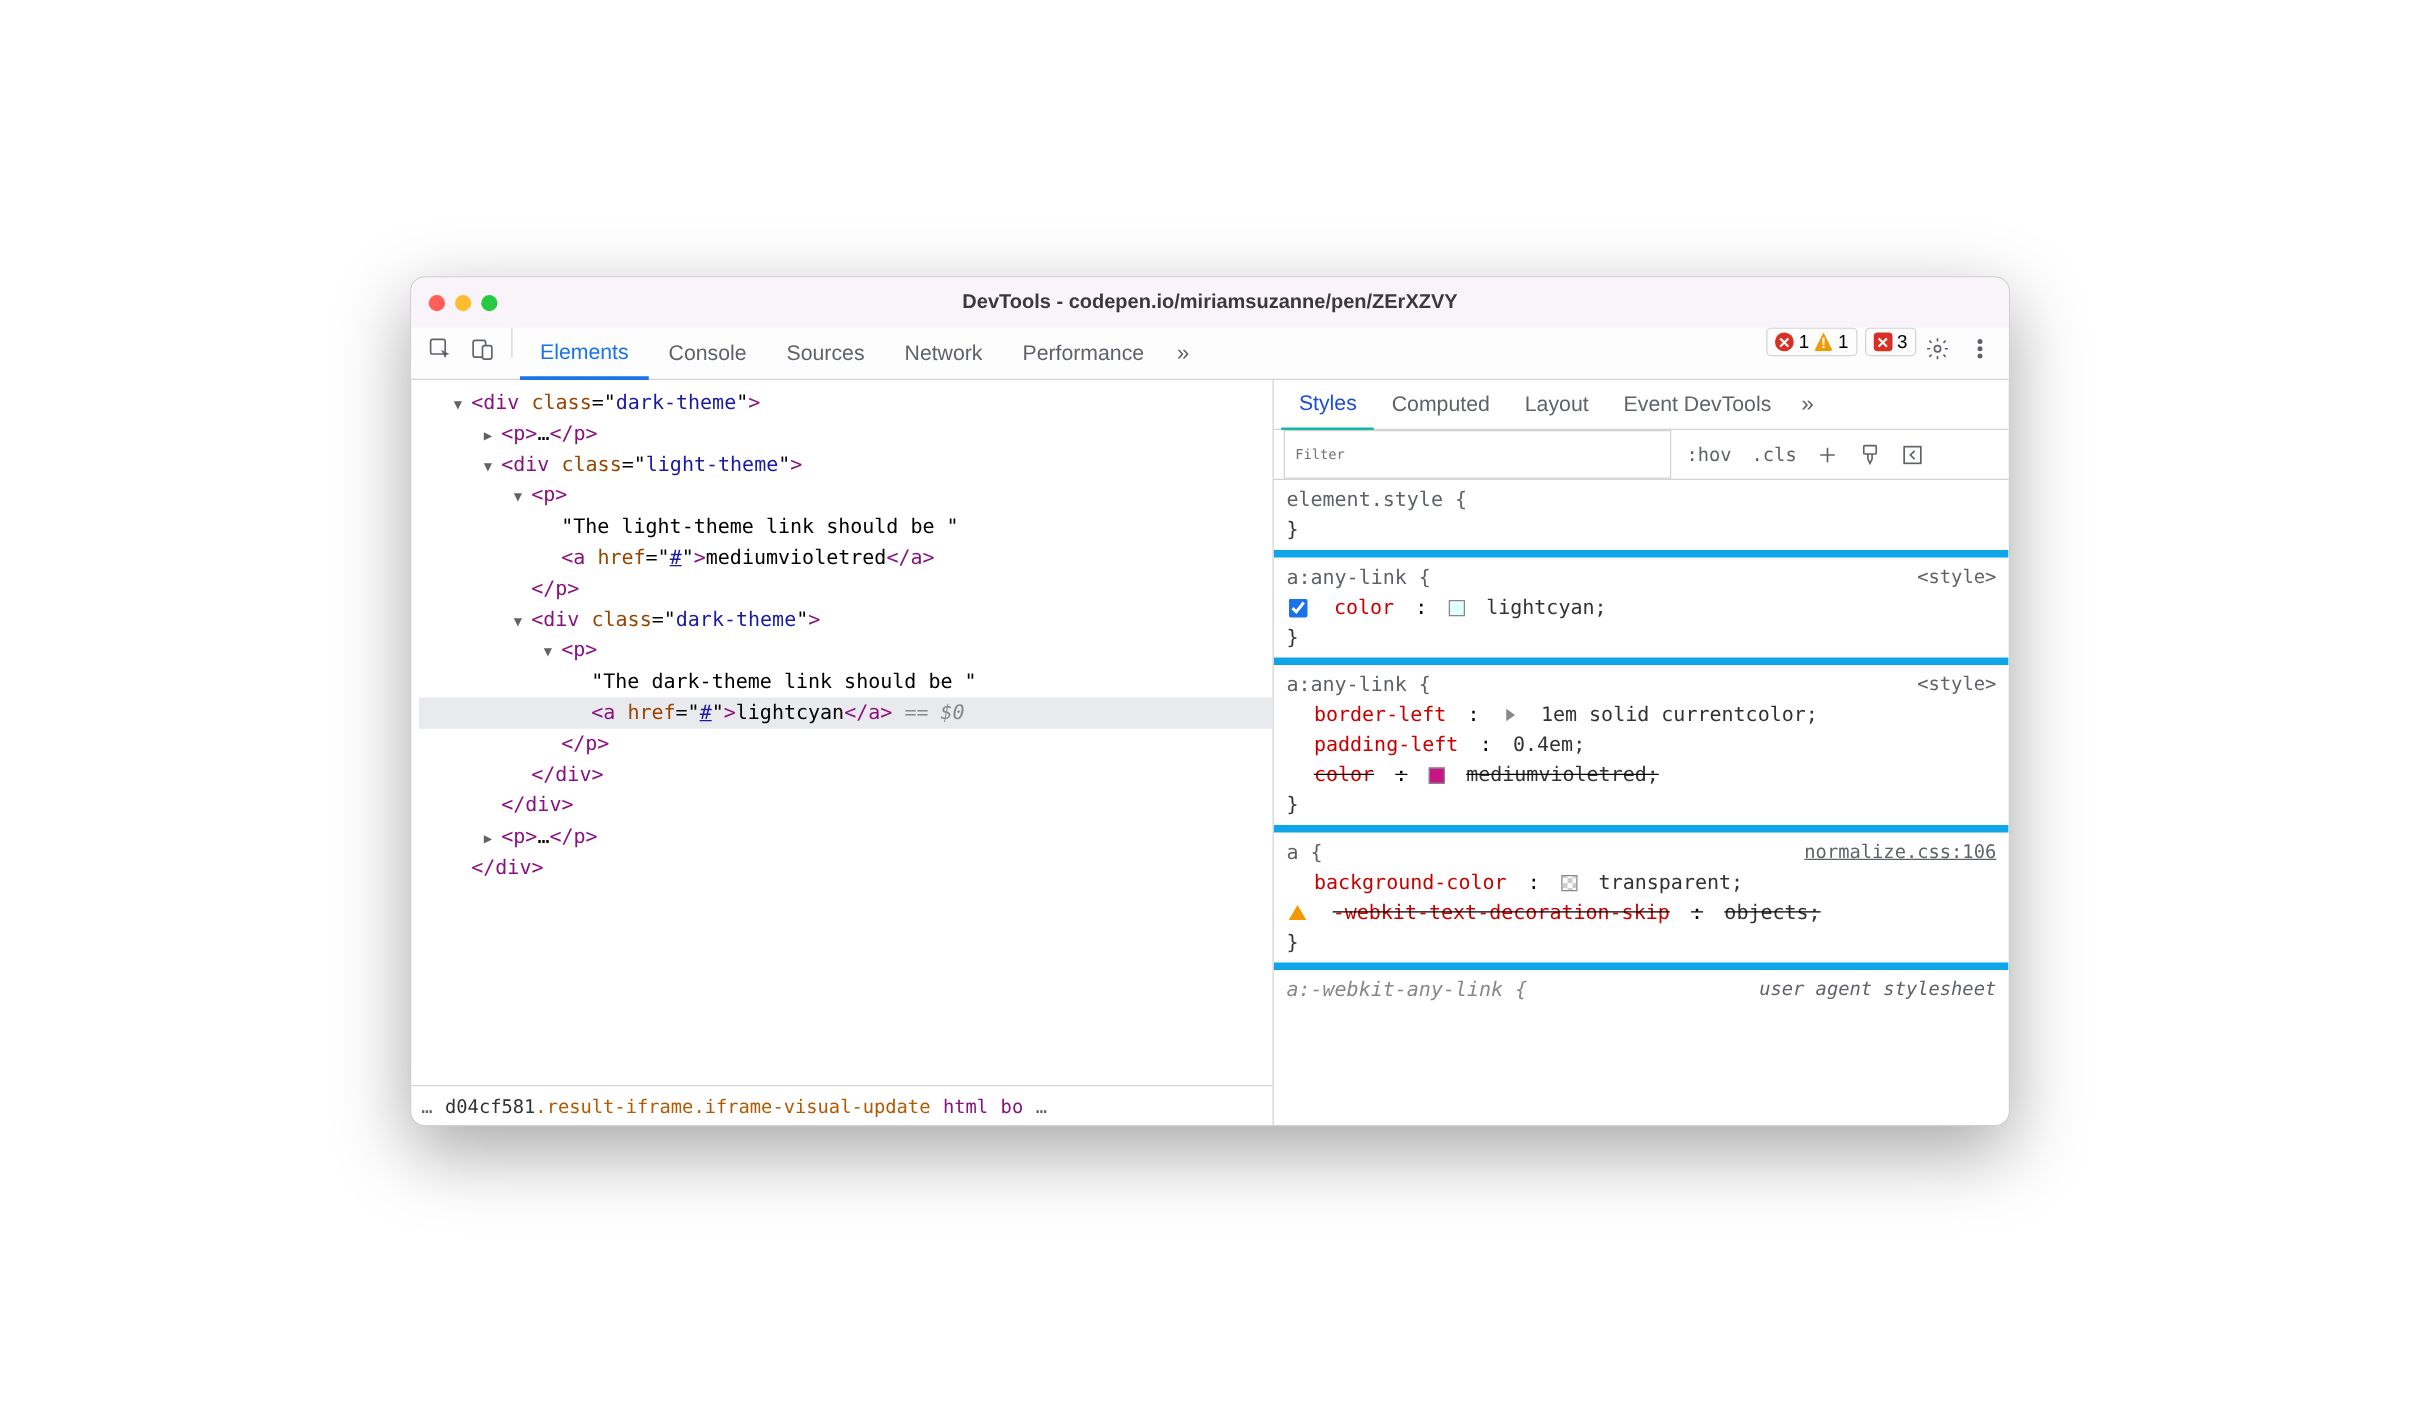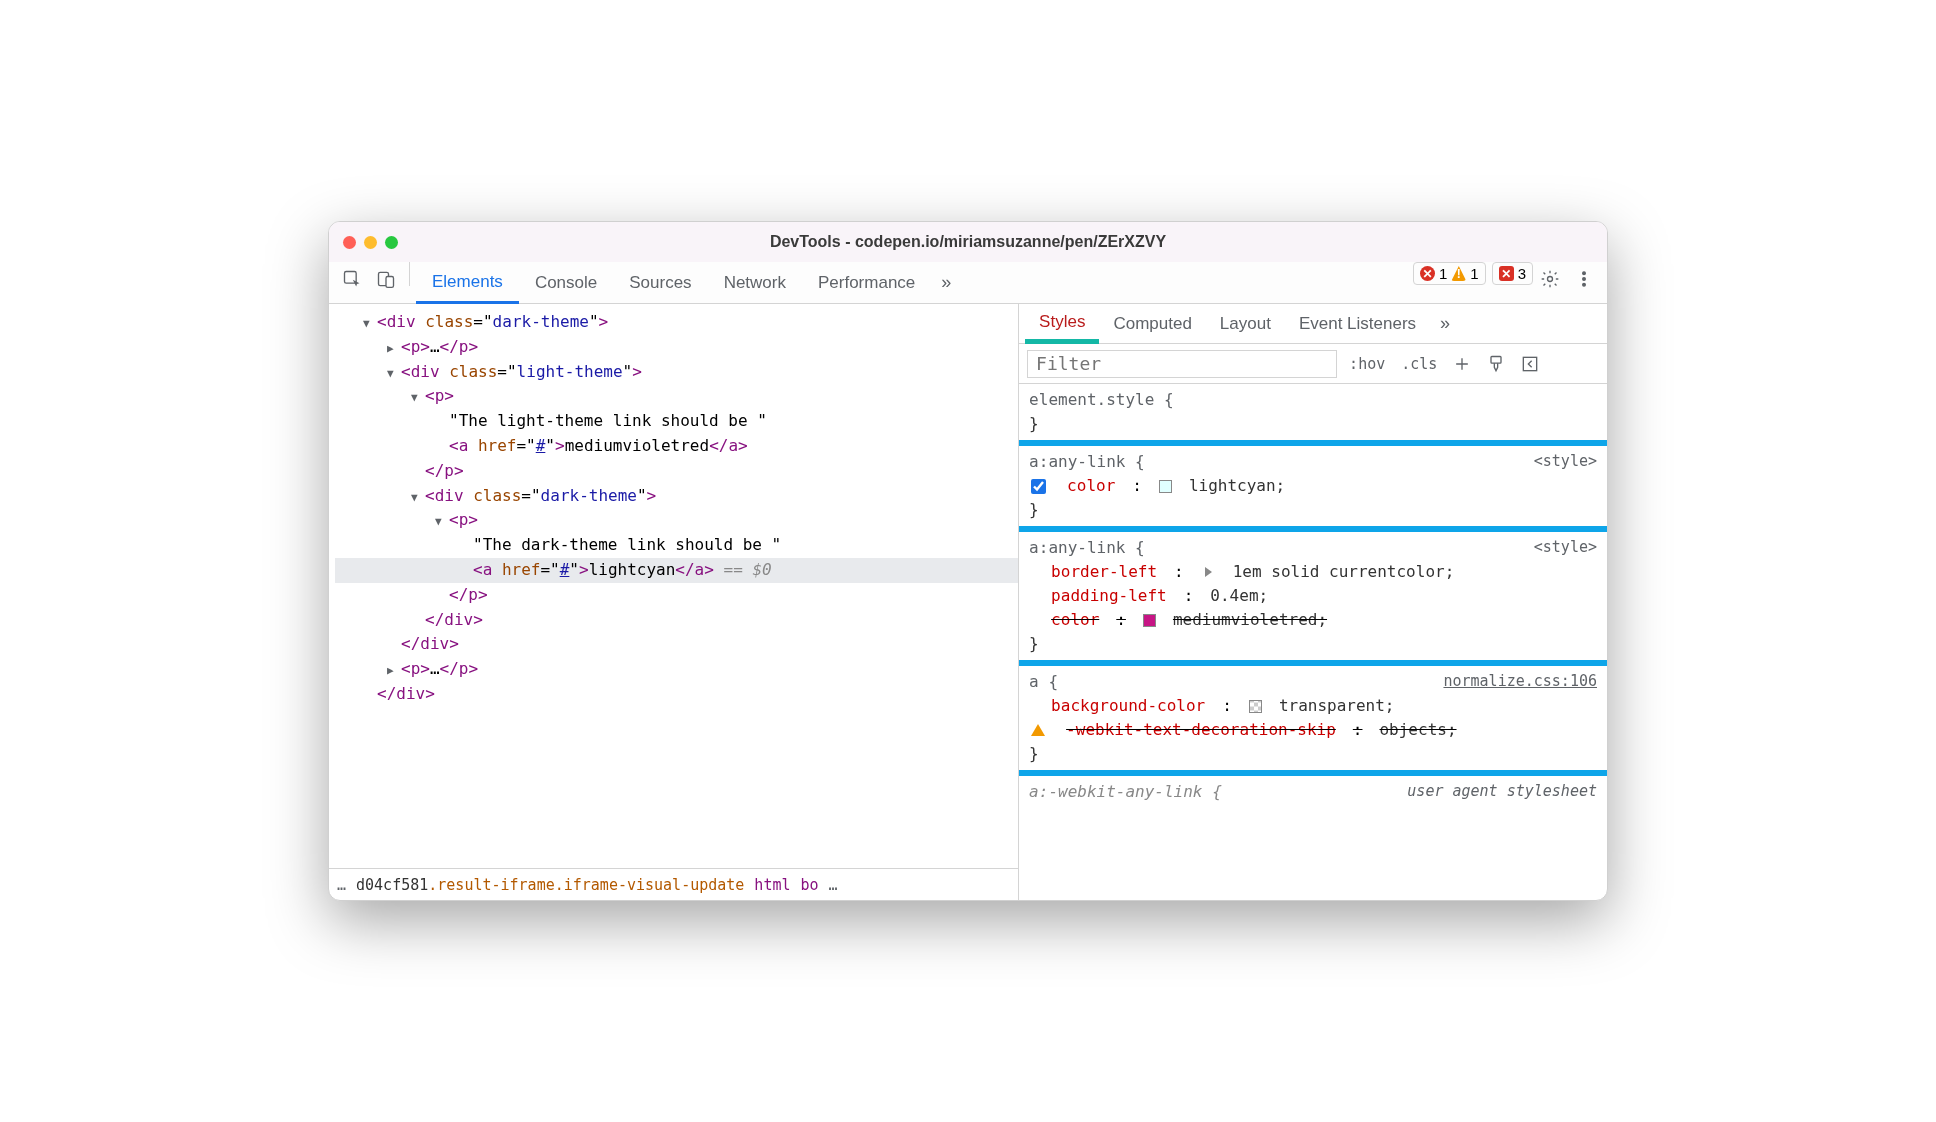--- a/index.html
+++ b/index.html
@@ -95,28 +95,28 @@
   overflow:hidden; white-space:nowrap;
 }
 .bc-ell { color:#5f6368; }
 .bc-item { color:#881280; }
 .bc-iframe { color:#b35900; }
 
 .subtabs {
   height:40px; border-bottom:1px solid #d4d4d4; display:flex; align-items:center; padding:0 6px;
 }
 .subtabs .tab { padding:0 14px; font-size:17px; color:#5f6368; height:100%; display:flex; align-items:center; cursor:pointer;}
-.subtabs .tab.active { color:#b91c1c; border-bottom:5px solid #14b8a6; margin-bottom:-1px;}
+.subtabs .tab.active { color:#1d4ed8; border-bottom:2px solid #14b8a6; margin-bottom:-1px;}
 
 .style-toolbar {
   height:40px; border-bottom:1px solid #d4d4d4; display:flex; align-items:center; padding:0 8px; gap:8px;
 }
 .filter-input {
-  flex:0 0 310px; border:1px solid #d4d4d4; height:28px; padding:0 8px;
-  font-family: Menlo, Consolas, monospace; font-size:18px; color:#5f6368;
+  flex:0 0 310px; border:1px solid #d4d4d4; height:39px; padding:0 8px;
+  font-family: Menlo, Consolas, monospace; font-size:11px; color:#5f6368;
 }
 .ftxt { font-family: Menlo, Consolas, monospace; font-size:15px; color:#5f6368; cursor:pointer; padding:0 4px;}
 .ibtn { width:26px; height:26px; display:flex; align-items:center; justify-content:center; color:#5f6368; cursor:pointer;}
 
 .styles-content {
   flex:1; overflow:auto; font-family: Menlo, Consolas, monospace; font-size:16px; line-height:1.5;
 }
 .rule { border-bottom:6px solid #0ea5e9; padding:4px 10px; }
 .rule .selhead { display:flex; justify-content:space-between; align-items:flex-start;}
 .selector { color:#5f6368; }
@@ -227,21 +227,21 @@
         <span class="bc-item">bo</span>
         <span class="bc-ell">…</span>
       </div>
     </div>
 
     <div class="right-pane">
       <div class="subtabs">
         <div class="tab active">Styles</div>
         <div class="tab">Computed</div>
         <div class="tab">Layout</div>
-        <div class="tab">Event Listeners</div>
+        <div class="tab">Event DevTools</div>
         <div class="chevrons">»</div>
       </div>
       <div class="style-toolbar">
         <input class="filter-input" placeholder="Filter" style="">
         <span class="ftxt">:hov</span>
         <span class="ftxt">.cls</span>
         <span class="ibtn">
             <svg class="ico" viewBox="0 0 24 24">
               <path d="M12 5v14M5 12h14"></path>
             </svg>

